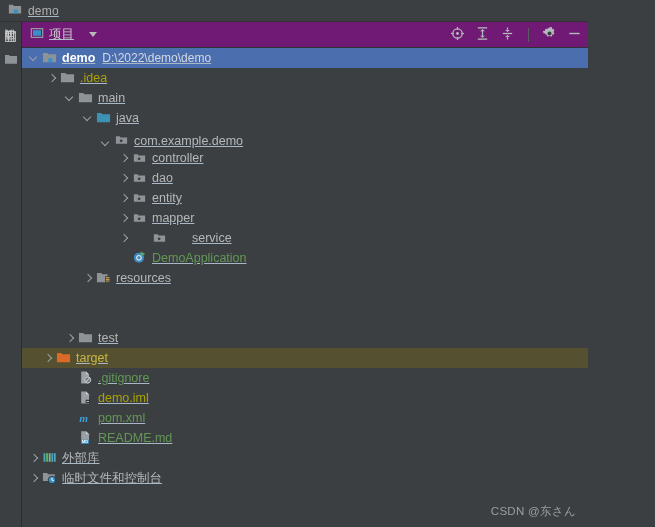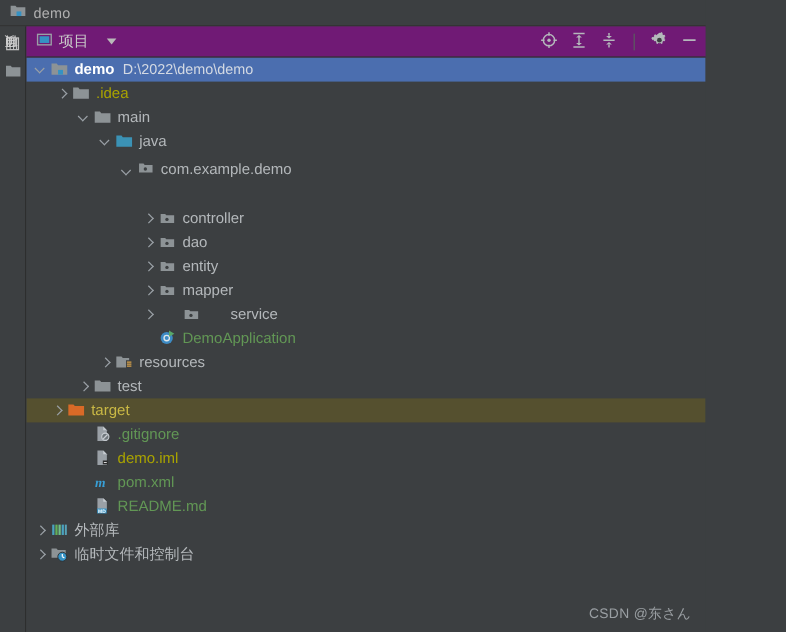--- a/index.html
+++ b/index.html
@@ -14,20 +14,21 @@
     font-family: "Liberation Sans", "DejaVu Sans", sans-serif;
     font-size: 12px;
     color: #a9b7c6;
     -webkit-font-smoothing: antialiased;
   }
   .app {
     position: relative;
     width: 588px;
     height: 527px;
     background: #3c3f41;
+    text-decoration: underline;
   }
 
   
   .titlebar {
     height: 22px;
     background: #3c3f41;
     display: flex;
     align-items: center;
     padding-left: 8px;
     border-bottom: 1px solid #323232;
@@ -314,21 +315,21 @@
             <span class="lbl c-grey">java</span>
           </div>
           <div class="row" style="padding-left: 78px; align-items: flex-end;">
             <span class="arrow down"></span>
             <span class="ic"><svg width="15" height="15" viewBox="0 0 16 16">
                 <path d="M2 4.6h4l1 1.2h7V12.6H2z" fill="#8d9396"></path>
                 <circle cx="7.6" cy="9.4" r="1.5" fill="#3c3f41"></circle>
               </svg></span>
             <span class="lbl c-grey">com.example.demo</span>
           </div>
-          <div class="row" style="padding-left: 96px; margin-top: 24px;">
+          <div class="row" style="padding-left: 96px;">
             <span class="arrow right"></span>
             <span class="ic"><svg width="15" height="15" viewBox="0 0 16 16">
                 <path d="M2 4.6h4l1 1.2h7V12.6H2z" fill="#8d9396"></path>
                 <circle cx="7.6" cy="9.4" r="1.5" fill="#3c3f41"></circle>
               </svg></span>
             <span class="lbl c-grey">controller</span>
           </div>
           <div class="row" style="padding-left: 96px;">
             <span class="arrow right"></span>
             <span class="ic"><svg width="15" height="15" viewBox="0 0 16 16">
@@ -374,21 +375,21 @@
             <span class="arrow right"></span>
             <span class="ic"><svg width="15" height="15" viewBox="0 0 16 16">
                 <path d="M1 3.2h4.6l1.2 1.4H12.4V13H1z" fill="#8d9396"></path>
                 <rect x="9.6" y="6.6" width="5.6" height="7" fill="#3c3f41"></rect>
                 <line x1="10.4" y1="8.2" x2="14.4" y2="8.2" stroke="#d9a34a" stroke-width="1.1"></line>
                 <line x1="10.4" y1="10" x2="14.4" y2="10" stroke="#d9a34a" stroke-width="1.1"></line>
                 <line x1="10.4" y1="11.8" x2="14.4" y2="11.8" stroke="#d9a34a" stroke-width="1.1"></line>
               </svg></span>
             <span class="lbl c-grey">resources</span>
           </div>
-          <div class="row" style="padding-left: 42px;">
+          <div class="row" style="padding-left: 42px; margin-top: 40px;">
             <span class="arrow right"></span>
             <span class="ic"><svg width="15" height="15" viewBox="0 0 16 16">
                 <path d="M1 3.2h4.6l1.2 1.4H15V13H1z" fill="#8d9396"></path>
               </svg></span>
             <span class="lbl c-grey">test</span>
           </div>
           <div class="row excluded" style="padding-left: 20px;">
             <span class="arrow right"></span>
             <span class="ic"><svg width="15" height="15" viewBox="0 0 16 16">
                 <path d="M1 3.2h4.6l1.2 1.4H15V13H1z" fill="#d96a27"></path>

